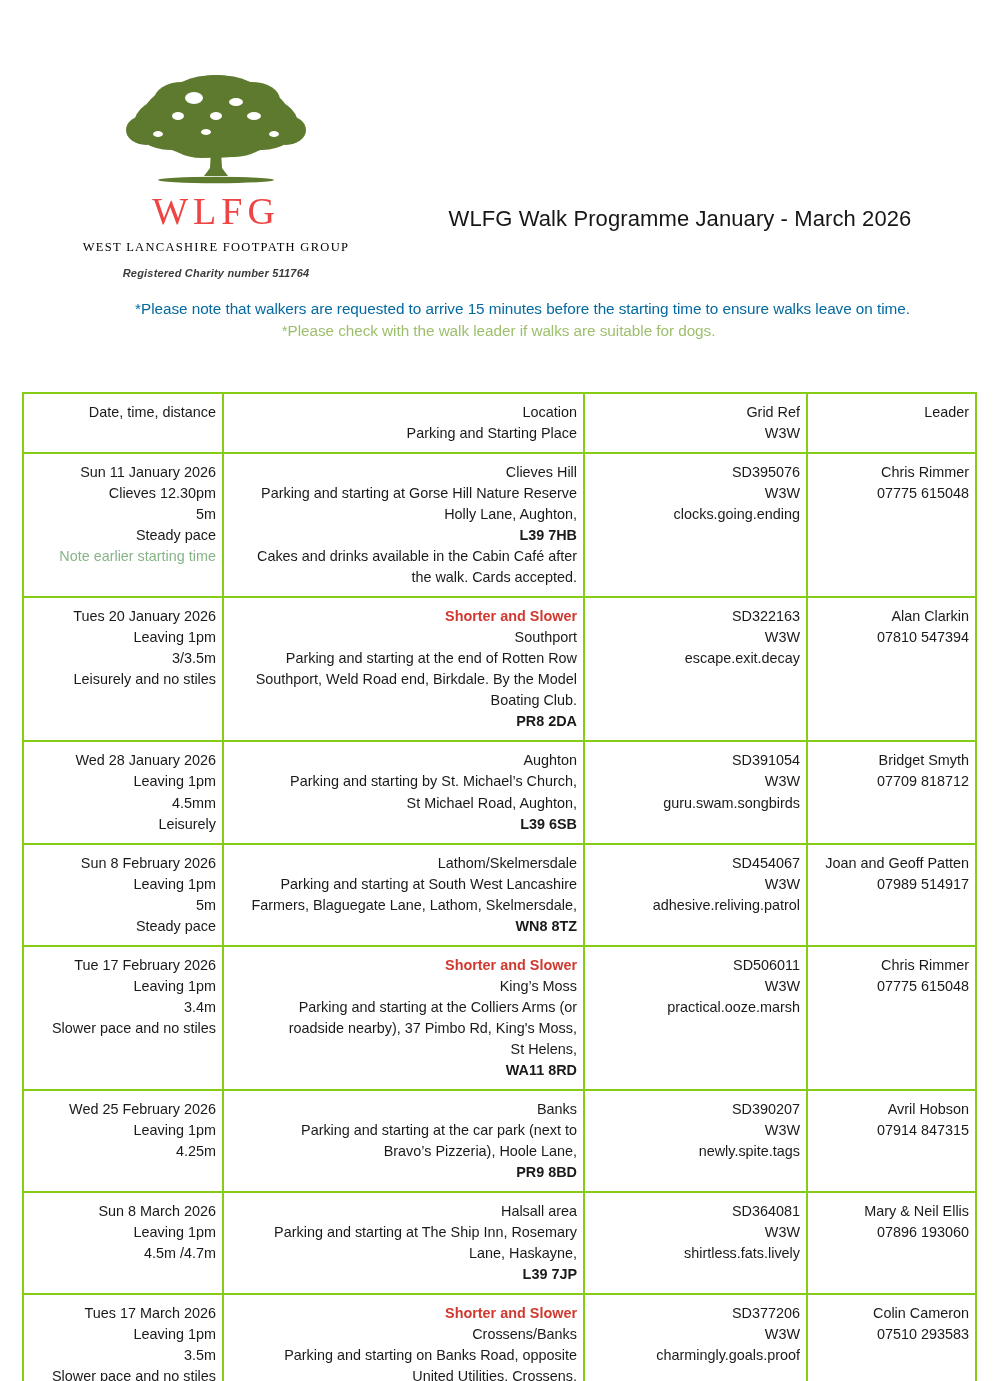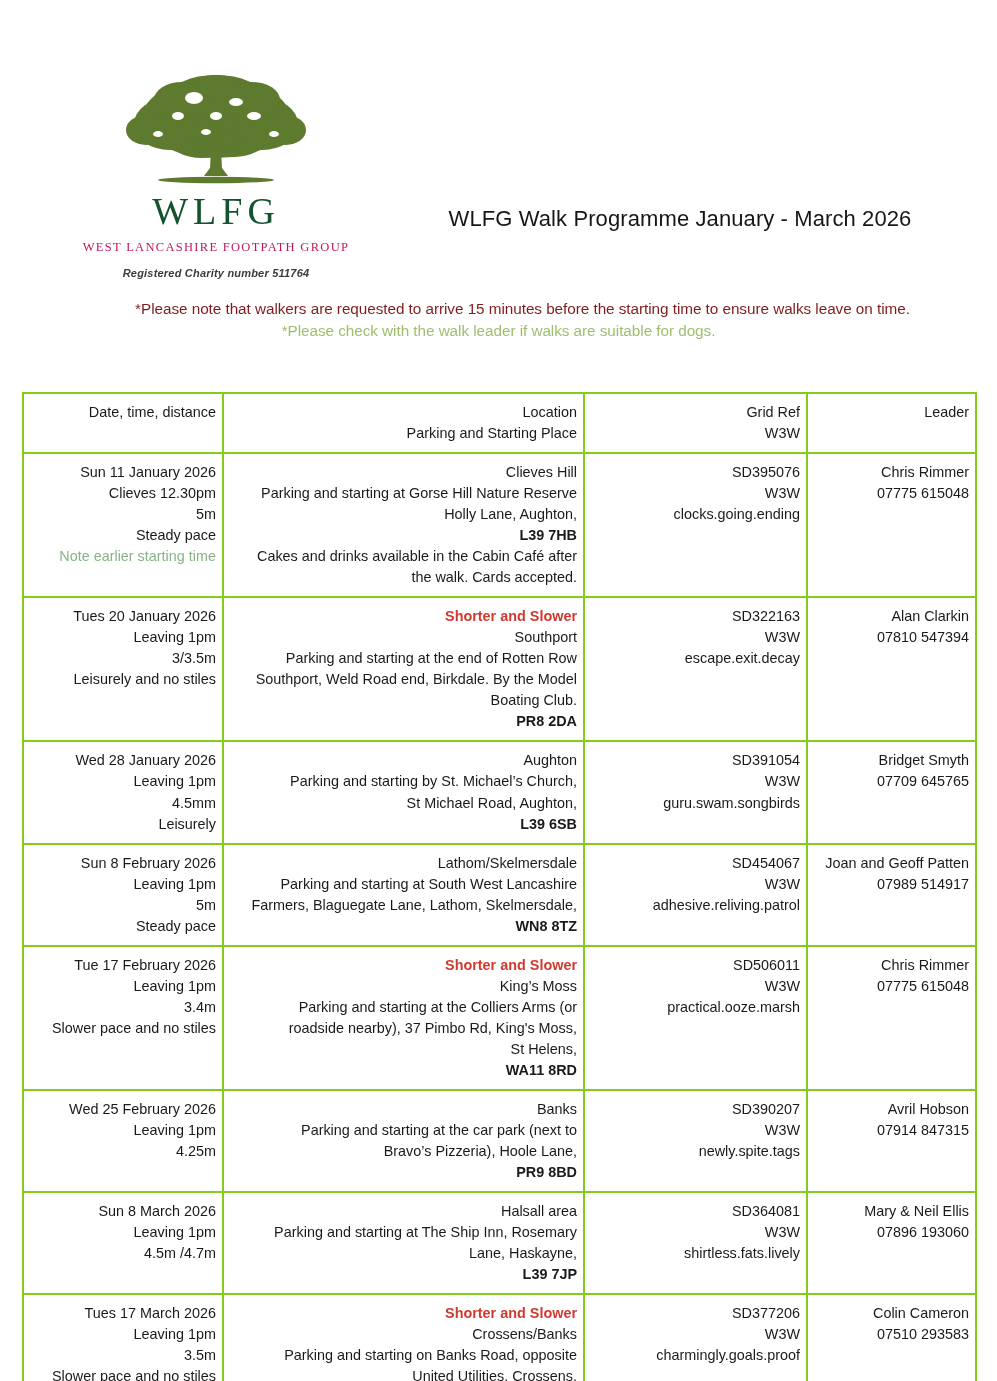--- a/index.html
+++ b/index.html
@@ -28,29 +28,29 @@
     left: 66px;
     top: 72px;
     width: 300px;
     text-align: center;
   }
   .tree-svg { display: block; margin: 0 auto; }
   .logo-wlfg {
     font-family: "Liberation Serif", serif;
     font-size: 38px;
     letter-spacing: 5px;
-    color: #14532d;
+    color: #ef4444;
     margin-top: -2px;
     line-height: 1.05;
   }
   .logo-full {
     font-family: "Liberation Serif", serif;
     font-size: 12.5px;
     letter-spacing: 1.3px;
-    color: #be185d;
+    color: #000000;
     margin-top: 8px;
   }
   .logo-charity {
     font-family: "Liberation Sans", sans-serif;
     font-style: italic;
     font-weight: bold;
     font-size: 11px;
     letter-spacing: 0.2px;
     color: #3b3b3b;
     margin-top: 12px;
@@ -71,21 +71,21 @@
   .notices {
     text-align: center;
     margin-top: 8px;
     line-height: 1.42;
   }
   .notice {
     font-size: 15.3px;
     letter-spacing: -0.05px;
   }
   .notice-1 { color: #e8514c; }
-  .notice-2 { color: #7f1d1d; padding-left: 48px; }
+  .notice-2 { color: #0369a1; padding-left: 48px; }
   .notice-3 { color: #9dbf6d; }
 
   
   .table-wrap {
     position: absolute;
     left: 22px;
     top: 392px;
     width: 953px;
   }
   table.prog {
@@ -268,21 +268,21 @@
               <span class="cell-line">St Michael Road, Aughton,</span>
               <span class="cell-line bold">L39 6SB</span>
             </td>
             <td>
               <span class="cell-line">SD391054</span>
               <span class="cell-line">W3W</span>
               <span class="cell-line">guru.swam.songbirds</span>
             </td>
             <td>
               <span class="cell-line">Bridget Smyth</span>
-              <span class="cell-line">07709 645765</span>
+              <span class="cell-line">07709 818712</span>
             </td>
           </tr>
           <tr class="r3">
             <td>
               <span class="cell-line">Sun 8 February 2026</span>
               <span class="cell-line">Leaving 1pm</span>
               <span class="cell-line">5m</span>
               <span class="cell-line">Steady pace</span>
             </td>
             <td>

